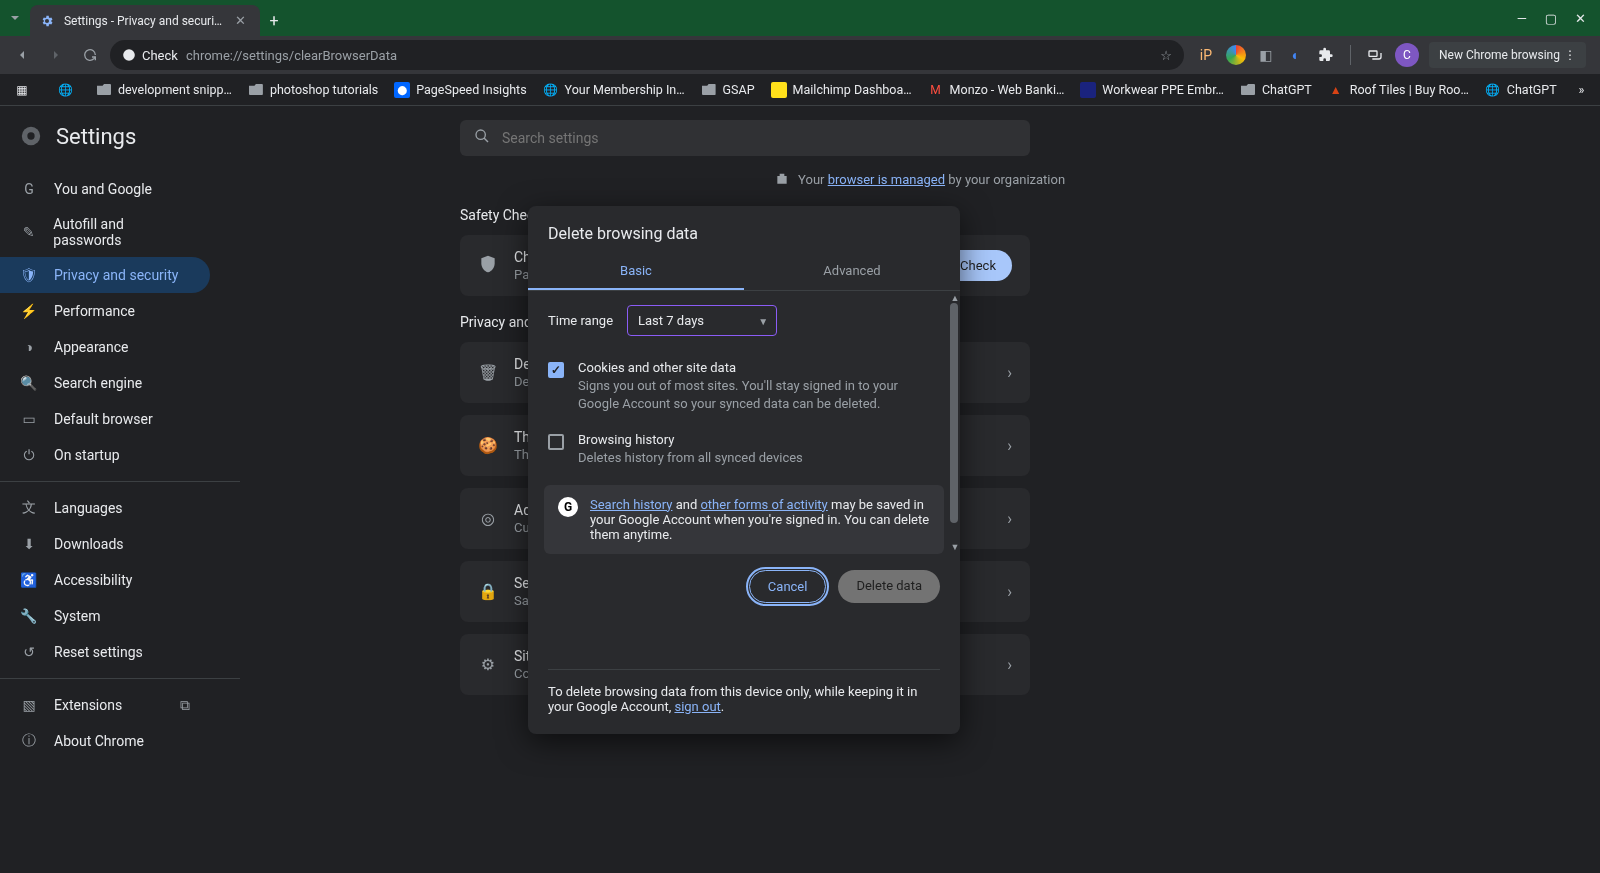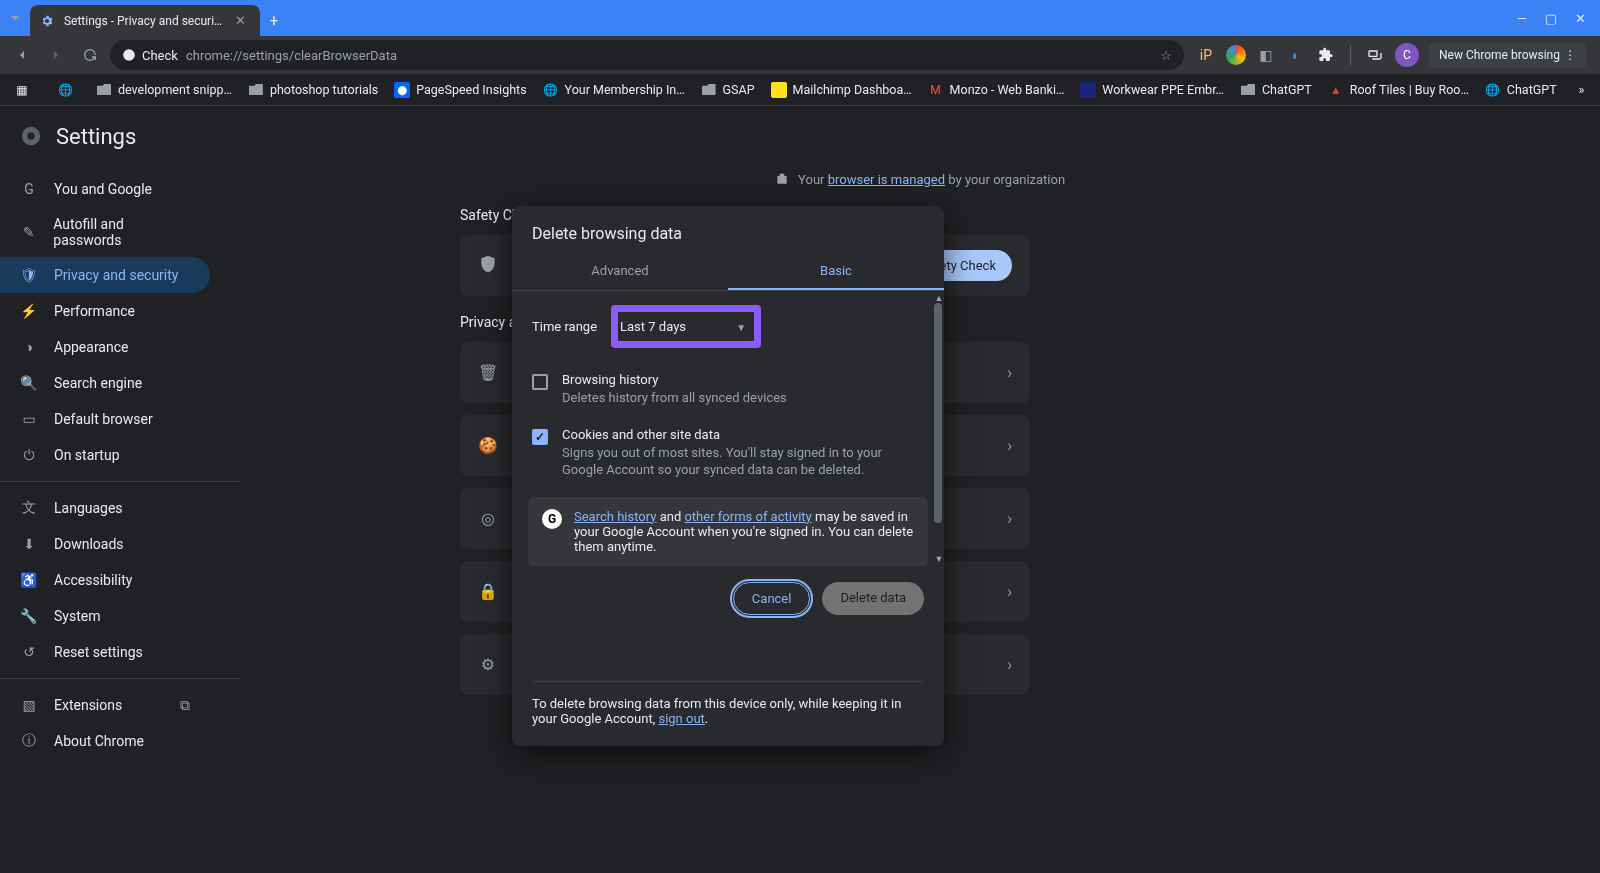--- a/index.html
+++ b/index.html
@@ -1,19 +1,19 @@
 <!DOCTYPE html>
 <html><head>
 <meta charset="utf-8">
 <style>
   * { box-sizing: border-box; margin:0; padding:0; font-family: "Segoe UI", Roboto, Arial, sans-serif; }
   html,body { width:1600px; height:873px; background:#000; color:#e8eaed; overflow:hidden; }
 
   
-  .titlebar { height:36px; background:#3b82f6; display:flex; align-items:stretch; }
+  .titlebar { height:36px; background:#14532d; display:flex; align-items:stretch; }
   .tab-pre { width:30px; display:flex; align-items:center; justify-content:center; }
   .tab-pre svg { fill:#9aa0a6; }
   .tab { display:flex; align-items:center; gap:8px; padding:0 10px; background:#35363a; border-radius:8px 8px 0 0; margin-top:5px; max-width:230px; }
   .tab .favicon { width:16px; height:16px; color:#8ab4f8; display:flex; align-items:center; }
   .tab .tabtitle { font-size:12px; color:#e8eaed; white-space:nowrap; overflow:hidden; text-overflow:ellipsis; }
   .tab .closex { color:#9aa0a6; font-size:13px; padding:0 4px; }
   .newtab { width:28px; display:flex; align-items:center; justify-content:center; color:#e8eaed; font-size:16px; margin-top:5px; }
   .titlebar-spacer { flex:1; }
   .win-controls { display:flex; align-items:center; gap:18px; padding:0 14px; color:#e8eaed; }
   .win-controls span { font-size:13px; }
@@ -64,33 +64,33 @@
 
   .card { background:#292a2d; border-radius:8px; padding:14px 18px; display:flex; align-items:center; gap:16px; margin-bottom:12px; color:#e8eaed; }
   .card .ctext { flex:1; }
   .card .ctitle { font-size:14px; }
   .card .csub { font-size:13px; color:#9aa0a6; margin-top:2px; }
   .card .chev { color:#9aa0a6; }
   .safety-btn { background:#a8c7fa; color:#1f1f1f; padding:8px 16px; border-radius:18px; font-size:13px; }
 
   
   .scrim { position:absolute; inset:0; background:rgba(0,0,0,0); }
-  .dialog { position:absolute; left:512px; top:100px; width:432px; background:#292a2d; border-radius:8px; box-shadow:0 8px 30px rgba(0,0,0,.6); overflow:hidden; color:#e8eaed; }
+  .dialog { position:absolute; left:528px; top:100px; width:432px; background:#292a2d; border-radius:8px; box-shadow:0 8px 30px rgba(0,0,0,.6); overflow:hidden; color:#e8eaed; }
   .dialog-title { padding:18px 20px 10px; font-size:16px; }
   .tabs { display:flex; border-bottom:1px solid #3c4043; }
   .dtab { flex:1; text-align:center; padding:10px 0; font-size:13px; color:#9aa0a6; }
   .dtab.active { color:#8ab4f8; border-bottom:2px solid #8ab4f8; }
 
   .scrollarea { position:relative; max-height:280px; overflow:hidden; }
   .scrollbar-track { position:absolute; right:2px; top:0; bottom:0; width:8px; }
   .scrollbar-thumb { position:absolute; right:0; width:8px; background:#5f6368; border-radius:4px; }
   .scroll-arrow { position:absolute; right:0; width:10px; height:10px; color:#9aa0a6; font-size:9px; text-align:center; }
 
   .row-range { display:flex; align-items:center; gap:14px; padding:14px 20px; font-size:13px; }
-  .select { border:7px solid #8b5cf6; border-radius:4px; padding:7px 34px 7px 2px; font-size:13px; color:#e8eaed; position:relative; min-width:150px; }
+  .select { border:1px solid #8b5cf6; border-radius:4px; padding:7px 34px 7px 10px; font-size:13px; color:#e8eaed; position:relative; min-width:150px; }
   .select .caret { position:absolute; right:8px; top:50%; transform:translateY(-50%); color:#9aa0a6; font-size:10px; }
 
   .opt { display:flex; gap:14px; padding:10px 20px; font-size:13px; }
   .cb { width:16px; height:16px; border:2px solid #8ab4f8; border-radius:2px; margin-top:2px; display:flex; align-items:center; justify-content:center; flex-shrink:0; }
   .cb.unchecked { border-color:#9aa0a6; }
   .cb.checked { background:#8ab4f8; }
   .cb.checked::after { content:"✓"; color:#202124; font-size:12px; font-weight:bold; }
   .opt .otext .otitle { color:#e8eaed; }
   .opt .otext .odesc { color:#9aa0a6; margin-top:2px; line-height:1.35; }
 
@@ -255,20 +255,29 @@
 
 <div class="page">
   <div class="header">
     <span class="logo">
       <svg width="22" height="22" viewBox="0 0 24 24">
           <circle cx="12" cy="12" r="10" fill="#5f6368"></circle>
           <circle cx="12" cy="12" r="4" fill="#202124"></circle>
         </svg>
     </span>
     <span class="title">Settings</span>
+  </div>
+  <div class="searchwrap">
+    <span>
+      <svg width="16" height="16" viewBox="0 0 24 24" fill="none" stroke="#9aa0a6" stroke-width="2">
+          <circle cx="10" cy="10" r="7"></circle>
+          <path d="M21 21l-6-6"></path>
+        </svg>
+    </span>
+    <input placeholder="Search settings" style="">
   </div>
 
   <div class="sidebar">
     <div class="sidebar-list" id="sb1">
         <div class="sidebar-item">
           <span class="sicon">G</span>
           <span>You and Google</span>
         </div>
         <div class="sidebar-item">
           <span class="sicon">✎</span>
@@ -404,53 +413,53 @@
             <span class="chev">›</span>
           </div>
         </div>
     </div>
   </div>
 
   <div class="scrim"></div>
   <div class="dialog">
     <div class="dialog-title">Delete browsing data</div>
     <div class="tabs">
+      <div class="dtab active">Basic</div>
       <div class="dtab">Advanced</div>
-      <div class="dtab active">Basic</div>
     </div>
     <div class="scrollarea">
       <div class="scroll-arrow" style="top:2px">▲</div>
       <div class="scrollbar-track">
         <div class="scrollbar-thumb" style="top:12px;height:220px"></div>
       </div>
       <div class="scroll-arrow" style="bottom:2px">▼</div>
 
       <div class="row-range">
         <span>Time range</span>
         <div class="select">
           <span>Last 7 days</span>
           <span class="caret">▼</span>
         </div>
       </div>
 
       <div id="dialog-items">
           <div class="opt">
+            <div class="cb checked"></div>
+            <div class="otext">
+              <div class="otitle">Cookies and other site data</div>
+              <div class="odesc">Signs you out of most sites. You'll stay signed in to your Google Account so your synced data can be deleted.</div>
+            </div>
+          </div>
+          <div class="opt">
             <div class="cb unchecked"></div>
             <div class="otext">
               <div class="otitle">Browsing history</div>
               <div class="odesc">Deletes history from all synced devices</div>
             </div>
           </div>
-          <div class="opt">
-            <div class="cb checked"></div>
-            <div class="otext">
-              <div class="otitle">Cookies and other site data</div>
-              <div class="odesc">Signs you out of most sites. You'll stay signed in to your Google Account so your synced data can be deleted.</div>
-            </div>
-          </div>
         </div>
 
       <div class="gbox">
         <span class="gicon">G</span>
         <div>
           <a href="#">Search history</a><span> and </span><a href="#">other forms of activity</a><span> may be saved in your Google Account when you're signed in. You can delete them anytime.</span>
         </div>
       </div>
     </div>
 

